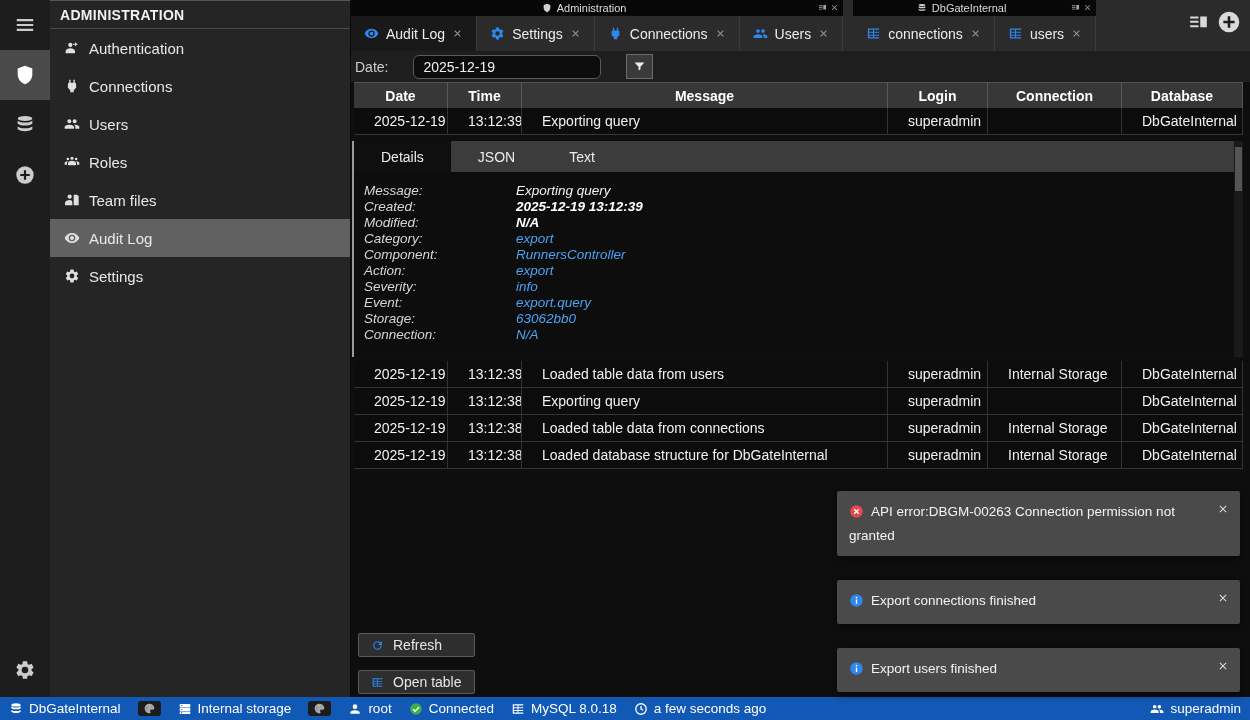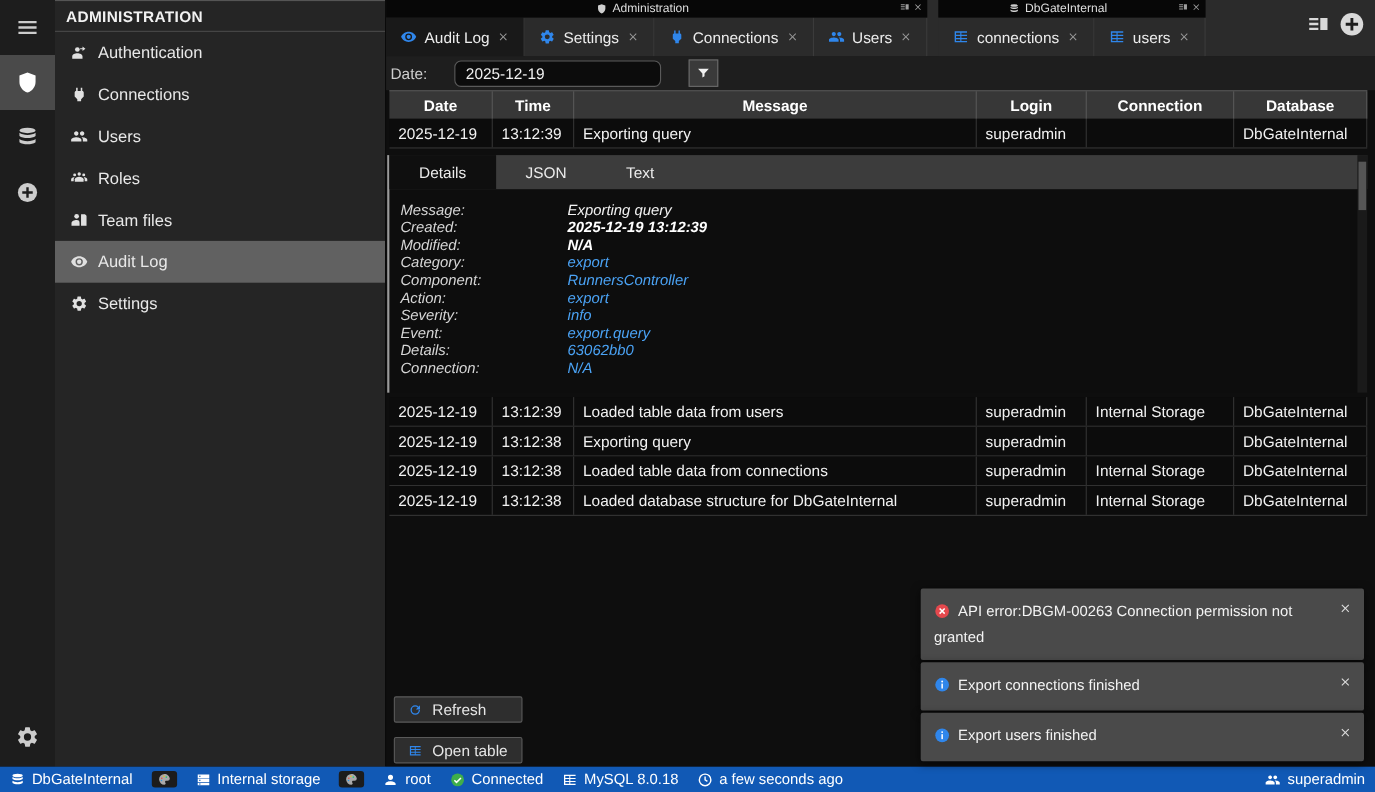--- a/index.html
+++ b/index.html
@@ -48,21 +48,21 @@
   .filter-btn { width:27px; height:25px; background:#3a3a3a; border:1px solid #6b6b6b; display:flex; align-items:center; justify-content:center; color:#f0f0f0; cursor:pointer; }
   .filter-btn svg { width:13px; height:13px; }
 
   
   .tablewrap { margin:0 7px 0 3px; }
   .trow { display:grid; grid-template-columns:94px 74px 366px 100px 134px 1fr; }
   .trow.head { background:#373737; height:26px; border-top:1px solid #555; }
   .trow.head .cell { font-weight:bold; color:#ffffff; justify-content:center; border-right:1px solid #585858; }
   .trow.body { background:#0c0c0c; height:27px; border-bottom:1px solid #363636; }
   .trow.body .cell { color:#f2f2f2; border-right:1px solid #333333; }
-  .cell { display:flex; align-items:center; padding:0 8px; font-size:14px; overflow:hidden; white-space:nowrap; }
+  .cell { display:flex; align-items:center; padding:0 20px; font-size:14px; overflow:hidden; white-space:nowrap; }
   .cell:last-child { border-right:none; }
 
   
   .details { margin:6px 7px 0 1px; border-left:2px solid #9a9a9a; background:#0d0d0d; position:relative; }
   .det-tabs { height:31px; background:#3c3c3c; display:flex; }
   .det-tab { padding:0 27px; display:flex; align-items:center; font-size:14px; color:#ececec; cursor:pointer; }
   .det-tab.active { background:#0f0f0f; }
   .det-body { height:185px; padding:11px 14px 0 10px; font-size:13.5px; position:relative; }
   .det-row { display:grid; grid-template-columns:152px auto; line-height:16px;font-style:italic; }
   .det-label { color:#d6d6d6; }
@@ -73,21 +73,21 @@
   .det-thumb { position:absolute; top:6px; left:1px; width:7px; height:44px; background:#555555; }
 
   .rows2 { margin-top:4px; }
 
   
   .footerbar { position:absolute; bottom:3px; left:7px; display:flex; gap:13px;flex-direction:column; }
   .fbtn { height:24px; display:flex; align-items:center; gap:9px; padding:0 12px; background:#2e2e2e; border:1px solid #5a5a5a; border-radius:2px; color:#e6e6e6; font-size:14px; cursor:pointer; }
   .fbtn svg { width:13px; height:13px; color:#2f86eb; }
 
   
-  .toasts { position:absolute; right:10px; bottom:28px; width:403px; display:flex; flex-direction:column; gap:2px; z-index:5; }
+  .toasts { position:absolute; right:10px; bottom:28px; width:403px; display:flex; flex-direction:column; gap:24px; z-index:5; }
   .toast { background:#4a4a4a; color:#f3f3f3; font-size:13.5px; line-height:21px; padding:10px 34px 10px 12px; position:relative; border-radius:2px; box-shadow:0 2px 8px rgba(0,0,0,.55); }
   .toast .ticn { display:inline-block; vertical-align:-3px; margin-right:7px; }
   .toast .ticn svg { width:15px; height:15px; }
   .toast .tclose { position:absolute; right:11px; top:9px; color:#dddddd; cursor:pointer; }
   .toast .tclose svg { width:12px; height:12px; }
 
   
   .statusbar { position:absolute; left:0; bottom:0; width:1250px; height:23px; background:#1159b5; display:flex; align-items:center; padding:0 9px; gap:17px; color:#ffffff; font-size:13.5px; }
   .sb-item { display:flex; align-items:center; gap:6px; white-space:nowrap; }
   .sb-item svg { width:14px; height:14px; }
@@ -374,21 +374,21 @@
           </div>
           <div class="det-row">
             <div class="det-label">Severity:</div>
             <div class="det-val link">info</div>
           </div>
           <div class="det-row">
             <div class="det-label">Event:</div>
             <div class="det-val link">export.query</div>
           </div>
           <div class="det-row">
-            <div class="det-label">Details:</div>
+            <div class="det-label">Storage:</div>
             <div class="det-val link">63062bb0</div>
           </div>
           <div class="det-row">
             <div class="det-label">Connection:</div>
             <div class="det-val link">N/A</div>
           </div>
         </div>
       <div class="det-scroll">
         <div class="det-thumb"></div>
       </div>

